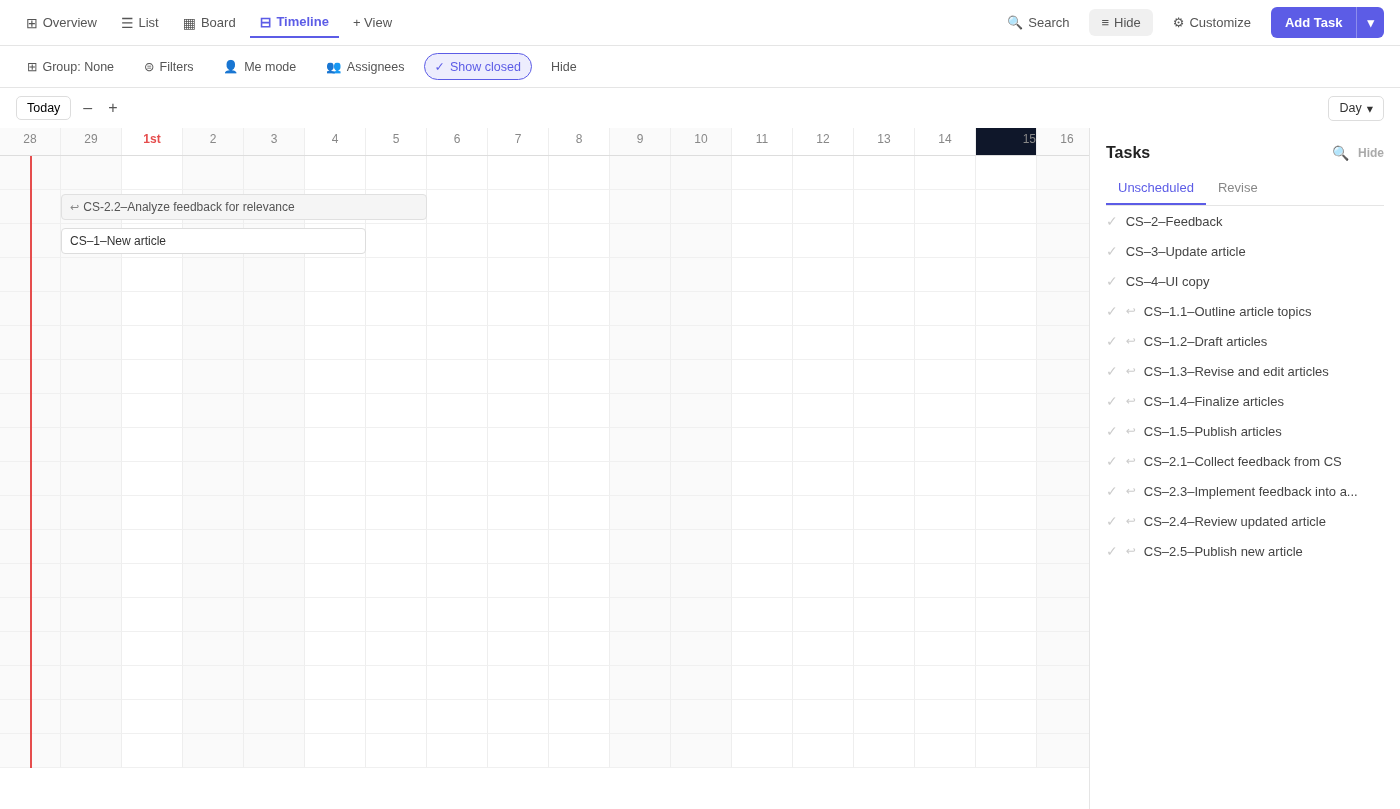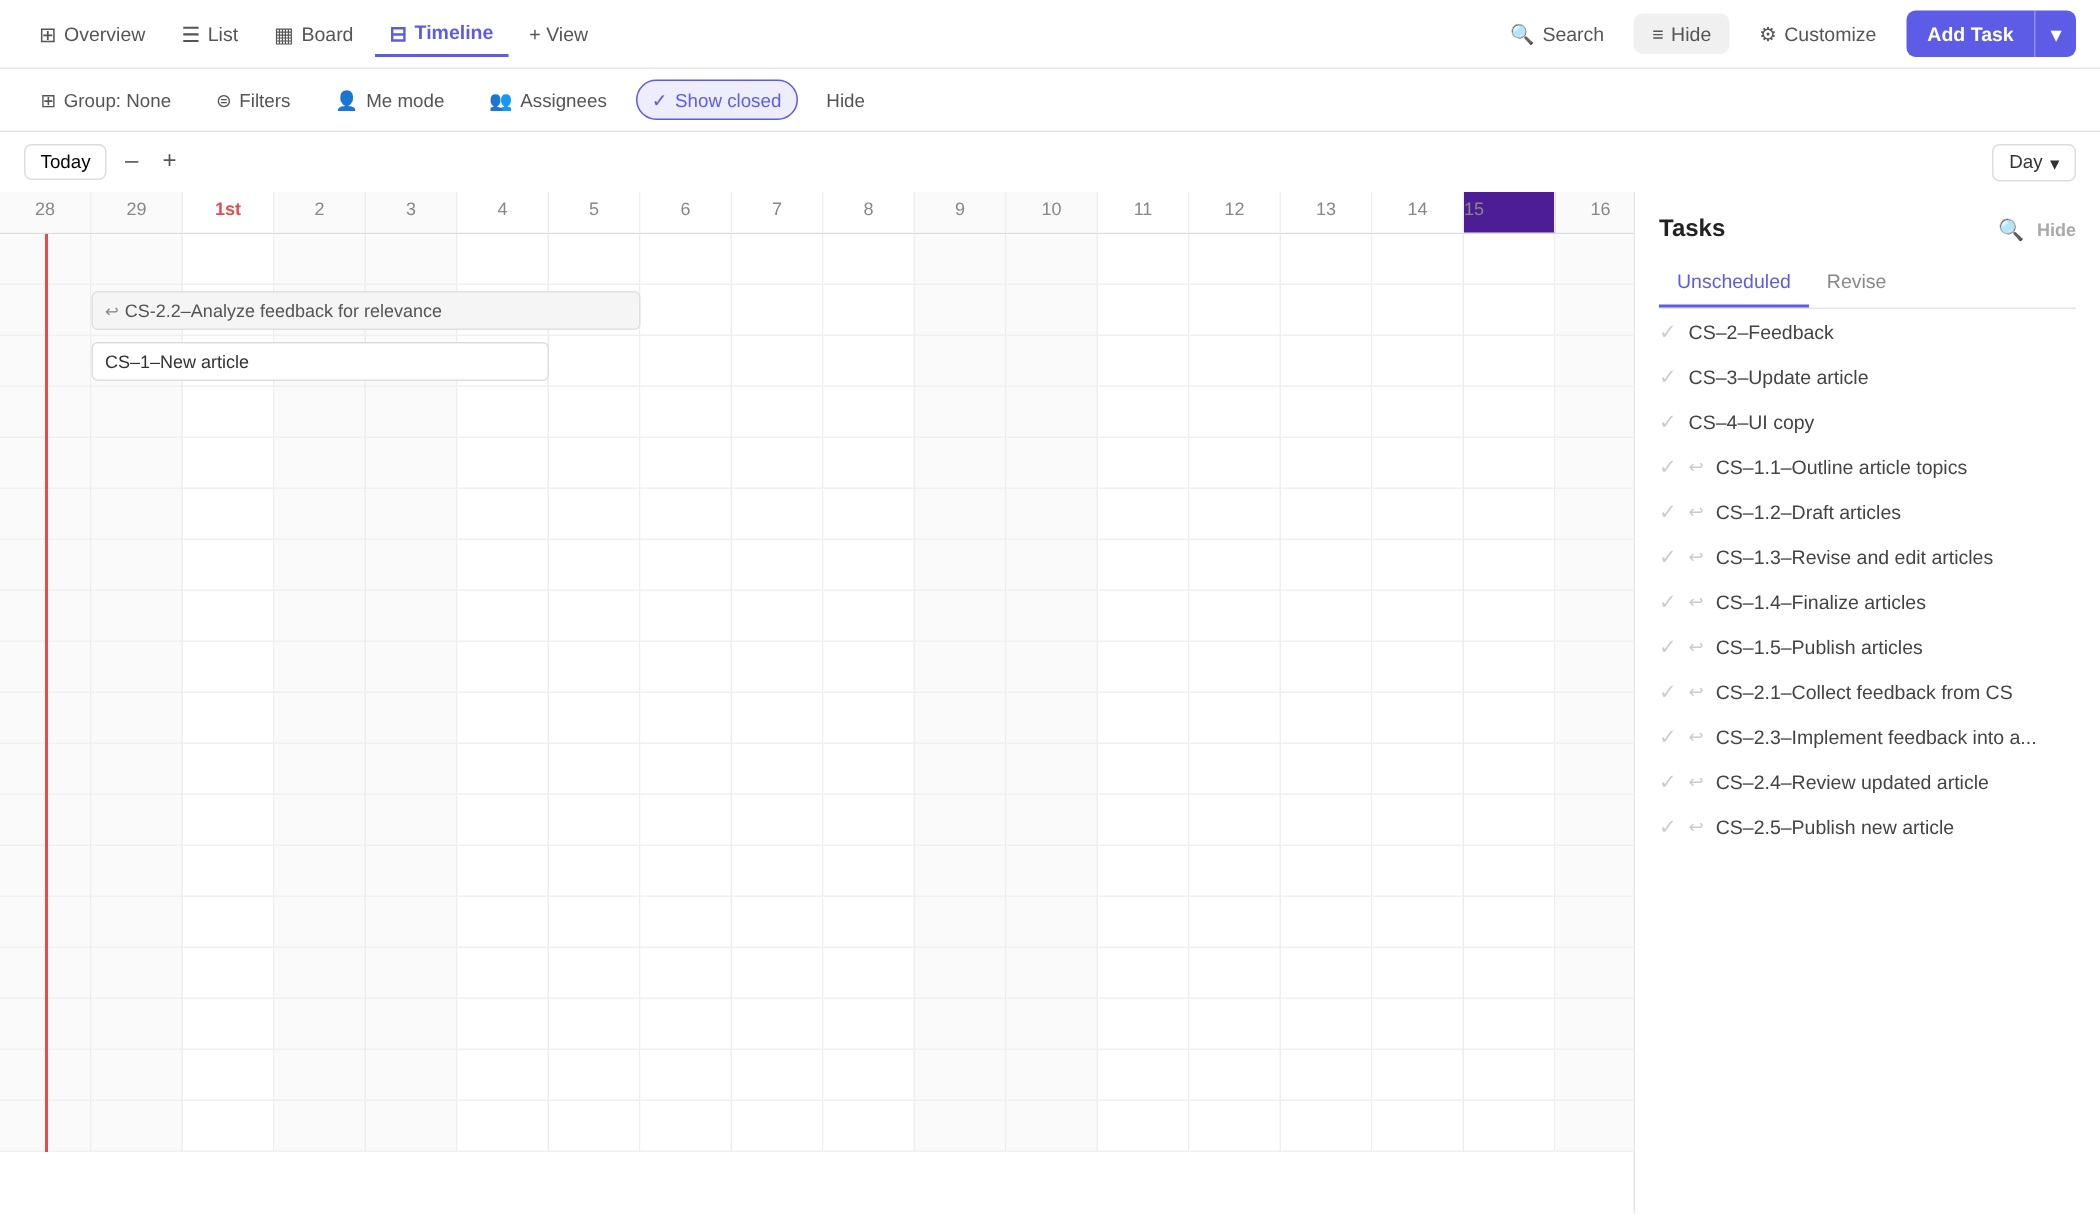--- a/index.html
+++ b/index.html
@@ -205,21 +205,21 @@
           <div style="flex: 1 1 0%; text-align: center; padding: 4px 0px; font-size: 12px; color: rgb(136, 136, 136); border-right: 1px solid rgb(238, 238, 238); min-width: 61px; background: rgb(255, 255, 255); font-weight: 400;">5</div>
           <div style="flex: 1 1 0%; text-align: center; padding: 4px 0px; font-size: 12px; color: rgb(136, 136, 136); border-right: 1px solid rgb(238, 238, 238); min-width: 61px; background: rgb(255, 255, 255); font-weight: 400;">6</div>
           <div style="flex: 1 1 0%; text-align: center; padding: 4px 0px; font-size: 12px; color: rgb(136, 136, 136); border-right: 1px solid rgb(238, 238, 238); min-width: 61px; background: rgb(255, 255, 255); font-weight: 400;">7</div>
           <div style="flex: 1 1 0%; text-align: center; padding: 4px 0px; font-size: 12px; color: rgb(136, 136, 136); border-right: 1px solid rgb(238, 238, 238); min-width: 61px; background: rgb(255, 255, 255); font-weight: 400;">8</div>
           <div style="flex: 1 1 0%; text-align: center; padding: 4px 0px; font-size: 12px; color: rgb(136, 136, 136); border-right: 1px solid rgb(238, 238, 238); min-width: 61px; background: rgb(250, 250, 250); font-weight: 400;">9</div>
           <div style="flex: 1 1 0%; text-align: center; padding: 4px 0px; font-size: 12px; color: rgb(136, 136, 136); border-right: 1px solid rgb(238, 238, 238); min-width: 61px; background: rgb(250, 250, 250); font-weight: 400;">10</div>
           <div style="flex: 1 1 0%; text-align: center; padding: 4px 0px; font-size: 12px; color: rgb(136, 136, 136); border-right: 1px solid rgb(238, 238, 238); min-width: 61px; background: rgb(255, 255, 255); font-weight: 400;">11</div>
           <div style="flex: 1 1 0%; text-align: center; padding: 4px 0px; font-size: 12px; color: rgb(136, 136, 136); border-right: 1px solid rgb(238, 238, 238); min-width: 61px; background: rgb(255, 255, 255); font-weight: 400;">12</div>
           <div style="flex: 1 1 0%; text-align: center; padding: 4px 0px; font-size: 12px; color: rgb(136, 136, 136); border-right: 1px solid rgb(238, 238, 238); min-width: 61px; background: rgb(255, 255, 255); font-weight: 400;">13</div>
           <div style="flex: 1 1 0%; text-align: center; padding: 4px 0px; font-size: 12px; color: rgb(136, 136, 136); border-right: 1px solid rgb(238, 238, 238); min-width: 61px; background: rgb(255, 255, 255); font-weight: 400;">14</div>
-          <div style="flex: 1 1 0%; text-align: left; padding: 4px 0px; font-size: 12px; color: rgb(136, 136, 136); border-right: 1px solid rgb(238, 238, 238); min-width: 61px; background: #4c1d95; font-weight: 400;">15</div>
+          <div style="flex: 1 1 0%; text-align: right; padding: 4px 0px; font-size: 12px; color: rgb(136, 136, 136); border-right: 1px solid rgb(238, 238, 238); min-width: 61px; background: #0f172a; font-weight: 400;">15</div>
           <div style="flex: 1 1 0%; text-align: center; padding: 4px 0px; font-size: 12px; color: rgb(136, 136, 136); border-right: 1px solid rgb(238, 238, 238); min-width: 61px; background: rgb(250, 250, 250); font-weight: 400;">16</div>
         </div>
     </div>
 
     <div style="position:relative;">
       <div id="grid-rows-container">
           <div style="display: flex; height: 34px;">
             <div style="flex: 1 1 0%; border-right: 1px solid rgb(238, 238, 238); border-bottom: 1px solid rgb(240, 240, 240); min-width: 61px; background: rgb(250, 250, 250);"></div>
             <div style="flex: 1 1 0%; border-right: 1px solid rgb(238, 238, 238); border-bottom: 1px solid rgb(240, 240, 240); min-width: 61px; background: rgb(250, 250, 250);"></div>
             <div style="flex: 1 1 0%; border-right: 1px solid rgb(238, 238, 238); border-bottom: 1px solid rgb(240, 240, 240); min-width: 61px; background: rgb(255, 255, 255);"></div>

